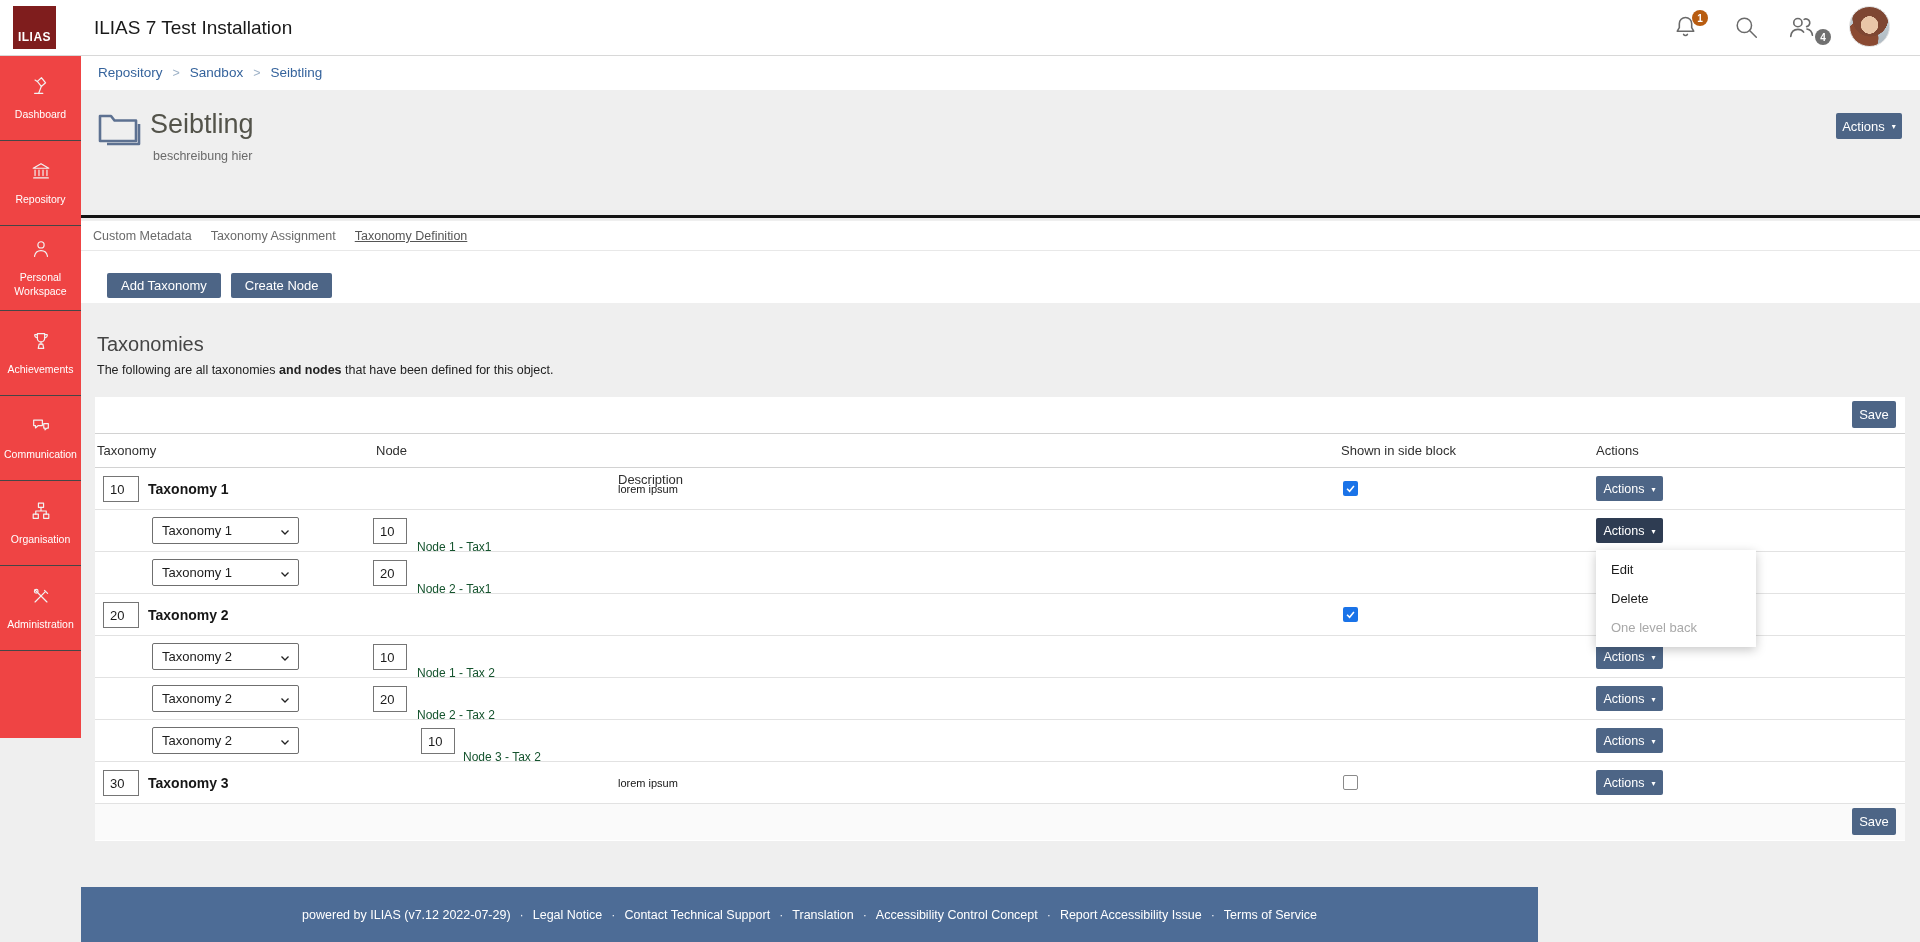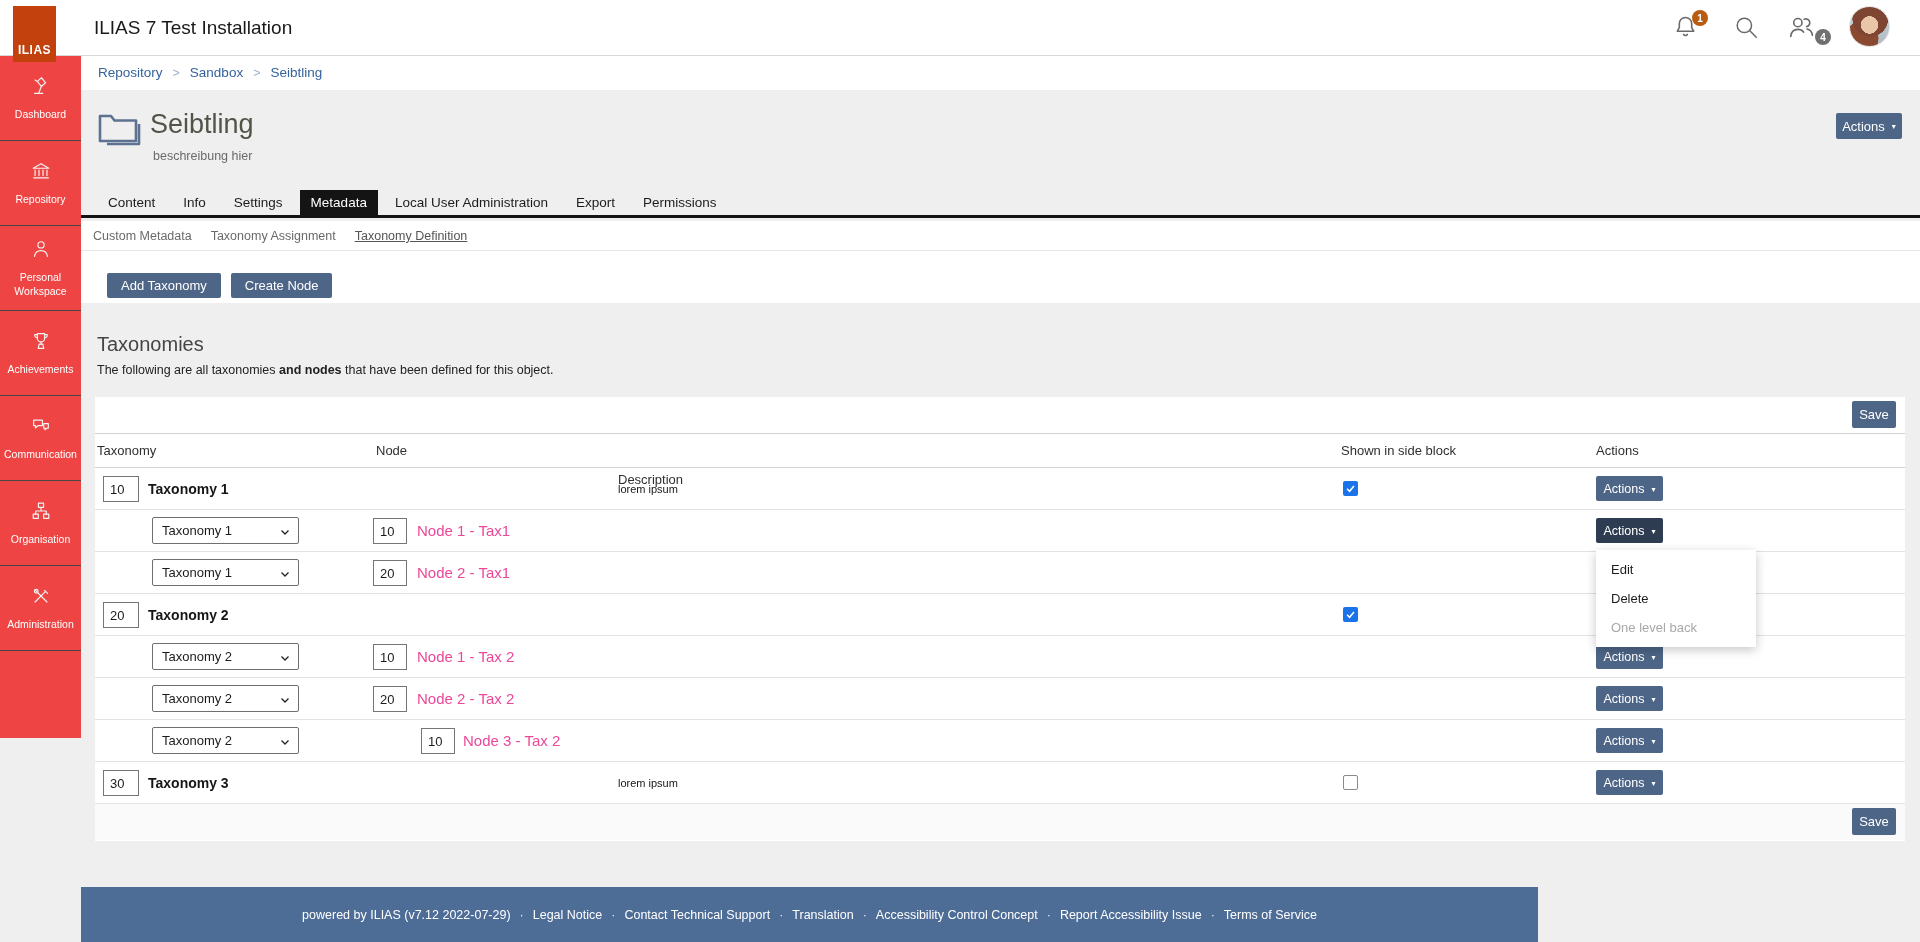--- a/index.html
+++ b/index.html
@@ -1,21 +1,21 @@
 <!DOCTYPE html>
 <html><head>
 <meta charset="utf-8">
 <style>
   *{box-sizing:border-box;margin:0;padding:0}
   html,body{width:1920px;height:942px}
   body{position:relative;font-family:"Liberation Sans","DejaVu Sans",sans-serif;background:#efefef;overflow:hidden;color:#1b1b1b}
 
   
   .top-header{position:absolute;left:0;top:0;width:1920px;height:56px;background:#fff;border-bottom:1px solid #d8d8d8;z-index:6}
-  .logo{position:absolute;left:13px;top:6px;width:43px;height:56px;background:#c2410c;color:#fff;display:flex;align-items:flex-end;justify-content:center;font-size:12px;font-weight:bold;letter-spacing:.5px;padding-bottom:5px}
+  .logo{position:absolute;left:13px;top:6px;width:43px;height:43px;background:#7f1d1d;color:#fff;display:flex;align-items:flex-end;justify-content:center;font-size:12px;font-weight:bold;letter-spacing:.5px;padding-bottom:5px}
   .app-title{position:absolute;left:94px;top:0;line-height:55px;font-size:19px;color:#191919}
   .hicon{position:absolute;cursor:pointer}
   .hicon svg{display:block}
   .badge{position:absolute;width:16px;height:16px;border-radius:50%;color:#fff;font-size:10px;font-weight:bold;display:flex;align-items:center;justify-content:center}
   .badge.orange{background:#b85c10}
   .badge.gray{background:#707070}
   .avatar{position:absolute;left:1849px;top:6px;width:41px;height:41px;border-radius:50%;cursor:pointer;
     background:
       radial-gradient(circle at 50% 46%, #e9c6a8 0 30%, rgba(0,0,0,0) 31%),
       radial-gradient(circle at 52% 30%, #7e4632 0 52%, rgba(0,0,0,0) 53%),
@@ -70,21 +70,21 @@
   .cmd-row{position:relative;height:36px}
   .cmd-row.bottom{background:#fafafa}
   .thead{position:relative;height:35px;border-top:1px solid #d2d2d2;border-bottom:1px solid #d2d2d2}
   .th{position:absolute;top:9px;font-size:13px;color:#2f2f2f}
   .trow{position:relative;height:42px;border-bottom:1px solid #e2e2e2}
   .order-input{position:absolute;top:8px;width:36px;height:26px;border:1px solid #757575;background:#fff;font-family:inherit;font-size:13px;color:#1b1b1b;padding:0 0 0 6px}
   .order-input.lvl1{left:8px}
   .order-input.node{left:278px;width:34px}
   .order-input.node.indent2{left:326px}
   .tax-name{position:absolute;left:53px;top:0;line-height:42px;font-size:14px;font-weight:bold;color:#161616}
-  .node-label{position:absolute;left:322px;top:0;line-height:42px;font-size:15px;color:#ec4899}
+  .node-label{position:absolute;left:322px;top:16px;line-height:42px;font-size:12px;color:#14532d}
   .node-label.indent2{left:368px}
   .desc{position:absolute;left:523px;top:0;line-height:42px;font-size:11px;color:#161616}
   .fselect{position:absolute;left:57px;top:7px;width:147px;height:27px;border:1px solid #6f6f6f;border-radius:2px;background:#fff;display:flex;align-items:center;padding:0 26px 0 9px;font-size:13px;color:#1b1b1b;cursor:pointer}
   .fselect svg{position:absolute;right:7px;top:8px}
   .cbx{position:absolute;left:1248px;top:13px;width:15px;height:15px;border-radius:2px;cursor:pointer}
   .cbx.checked{background:#1a73e8;display:flex;align-items:center;justify-content:center}
   .cbx.unchecked{background:#fff;border:1px solid #8a8a8a}
 
   .menu{position:absolute;left:1501px;top:153px;width:160px;background:#fff;box-shadow:0 3px 10px rgba(0,0,0,.22);padding:5px 0;z-index:10}
   .menu-item{padding:7px 15px;font-size:13px;color:#1d1d1d;cursor:pointer}
@@ -201,29 +201,20 @@
       <path d="M3 32V7h11l3.5 4.5H39V32z"></path>
       <path d="M42 15v20H10"></path>
     </svg>
   </span>
   <div class="obj-title">Seibtling</div>
   <div class="obj-sub">beschreibung hier</div>
   <div class="btn title-actions">
     <span>Actions</span>
       <span class="caret">▾</span>
   </div>
-  <div class="tabs" id="tabs">
-      <div class="tab">Content</div>
-      <div class="tab">Info</div>
-      <div class="tab">Settings</div>
-      <div class="tab active">Metadata</div>
-      <div class="tab">Local User Administration</div>
-      <div class="tab">Export</div>
-      <div class="tab">Permissions</div>
-    </div>
 </div>
 
 <div class="band subtab-band">
   <div class="subtabs" id="subtabs">
       <div class="subtab">Custom Metadata</div>
       <div class="subtab">Taxonomy Assignment</div>
       <div class="subtab active">Taxonomy Definition</div>
     </div>
 </div>
 

